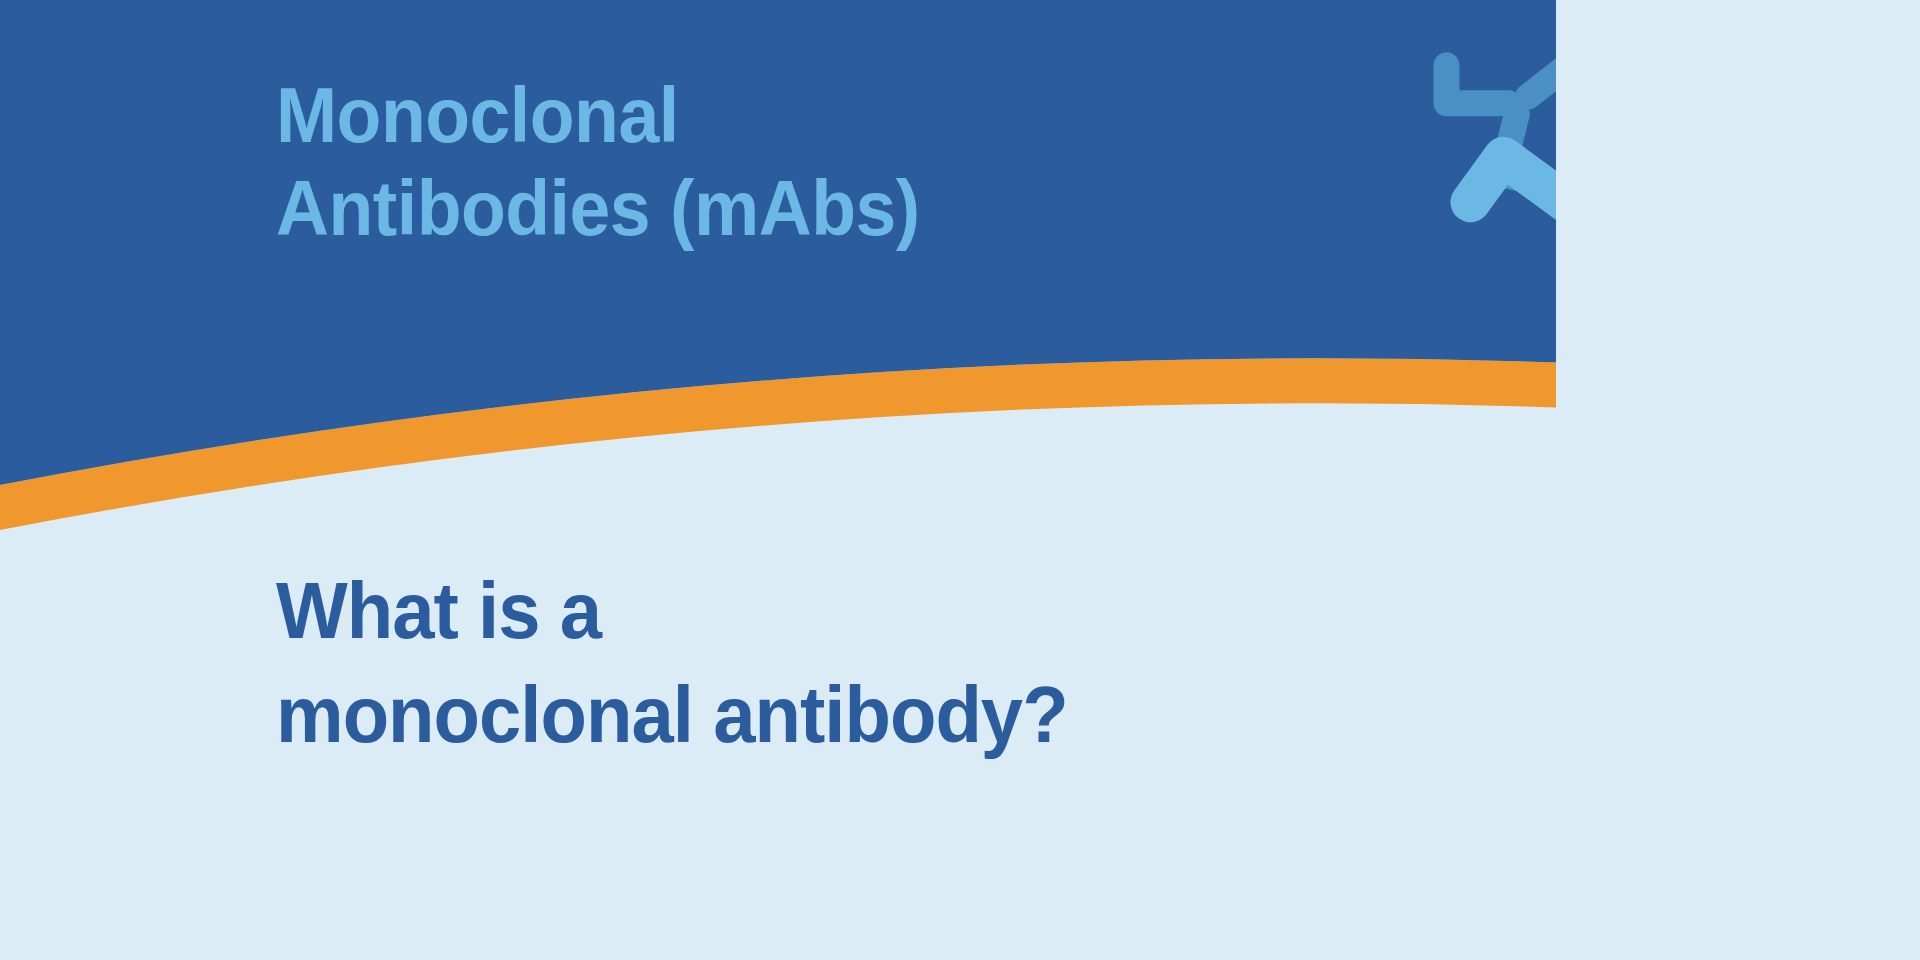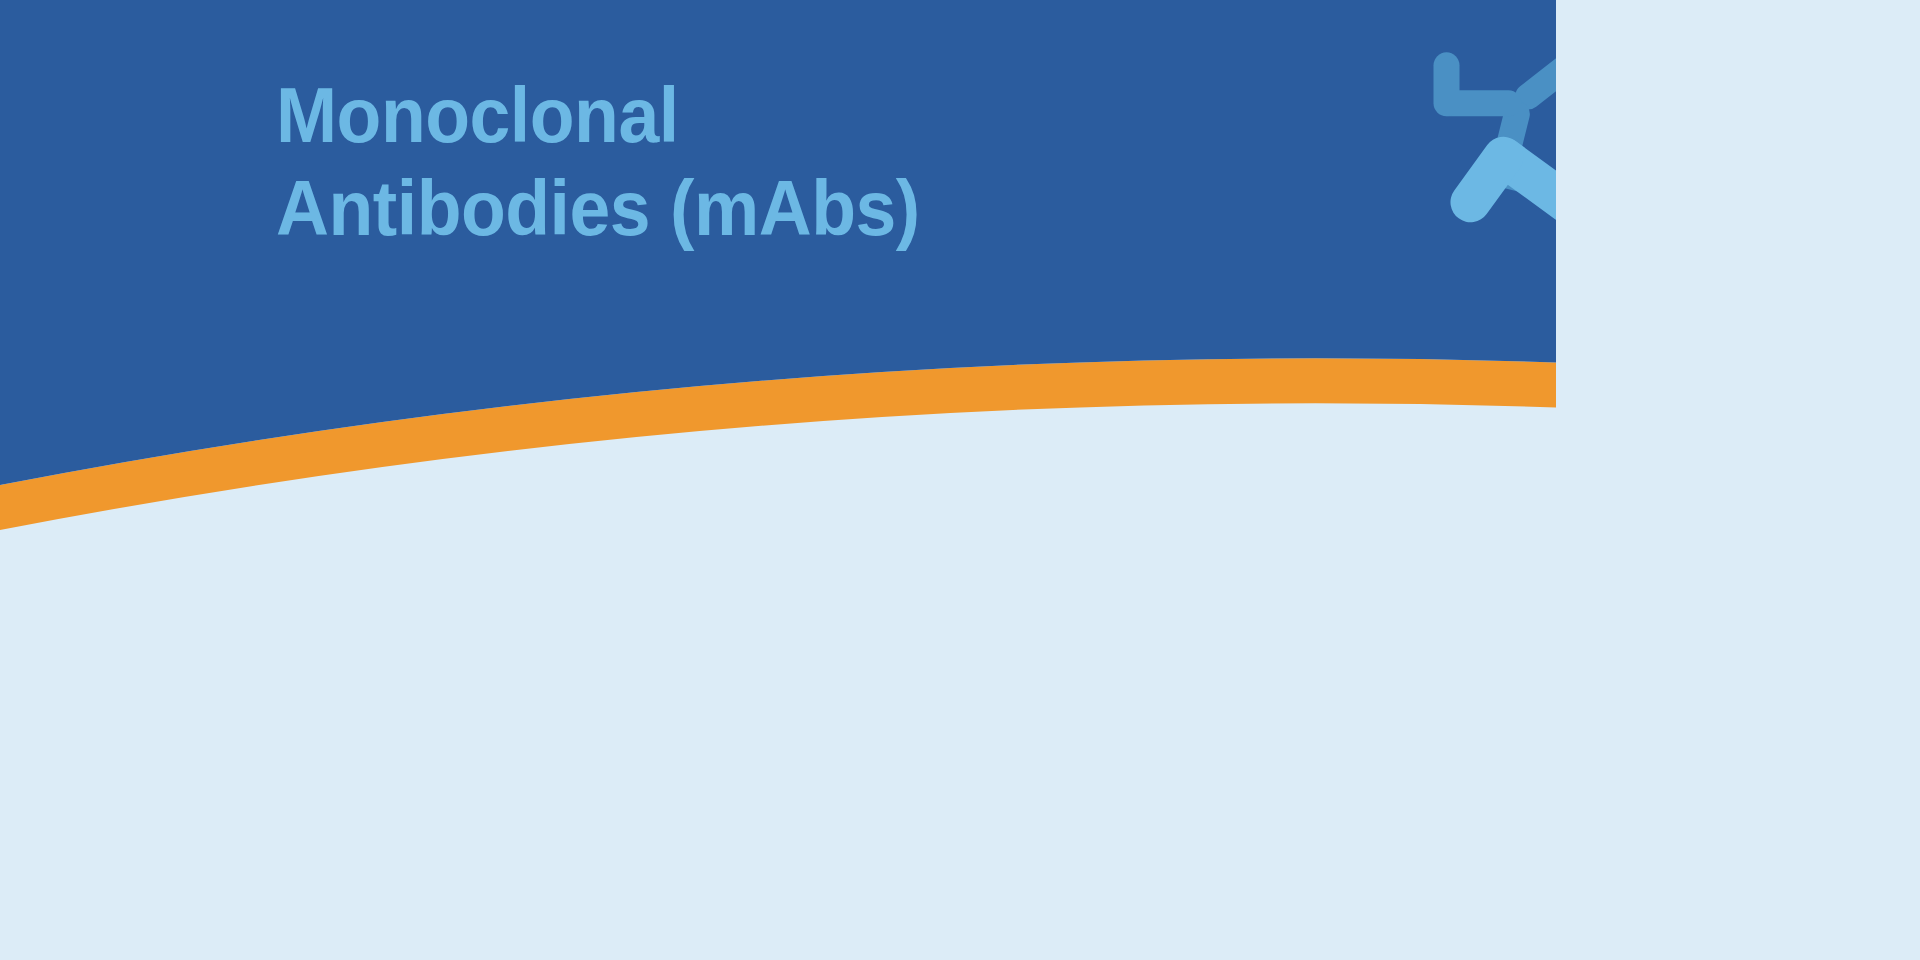--- a/index.html
+++ b/index.html
@@ -149,14 +149,18 @@
         </g>
       </g>
     </svg>
   </div>
 
   <div class="header-text">
     <div class="title-line">Monoclonal</div>
     <div class="title-line">Antibodies (mAbs)</div>
   </div>
 
+  <div class="question-text">
+    <div class="question-line">What is a</div>
+    <div class="question-line">monoclonal antibody?</div>
+  </div>
 
 </div>
 
 </body></html>

